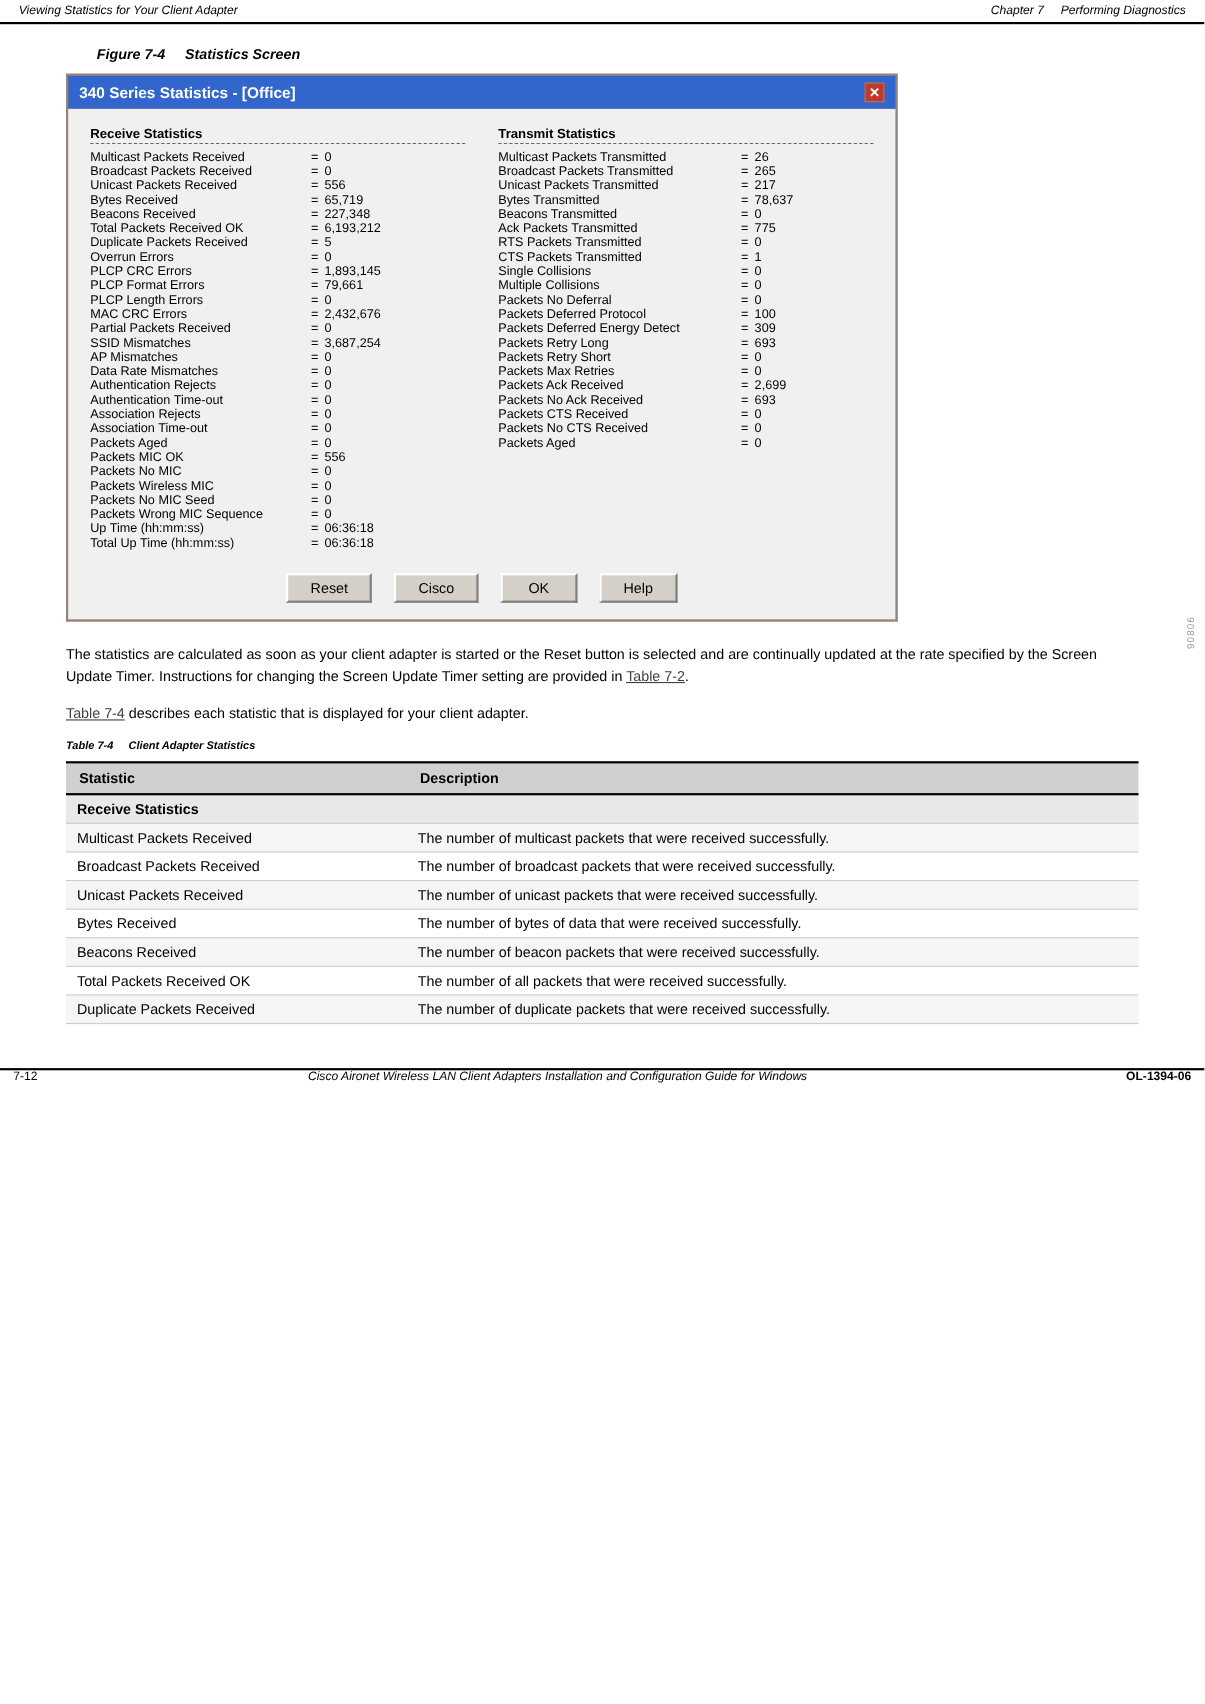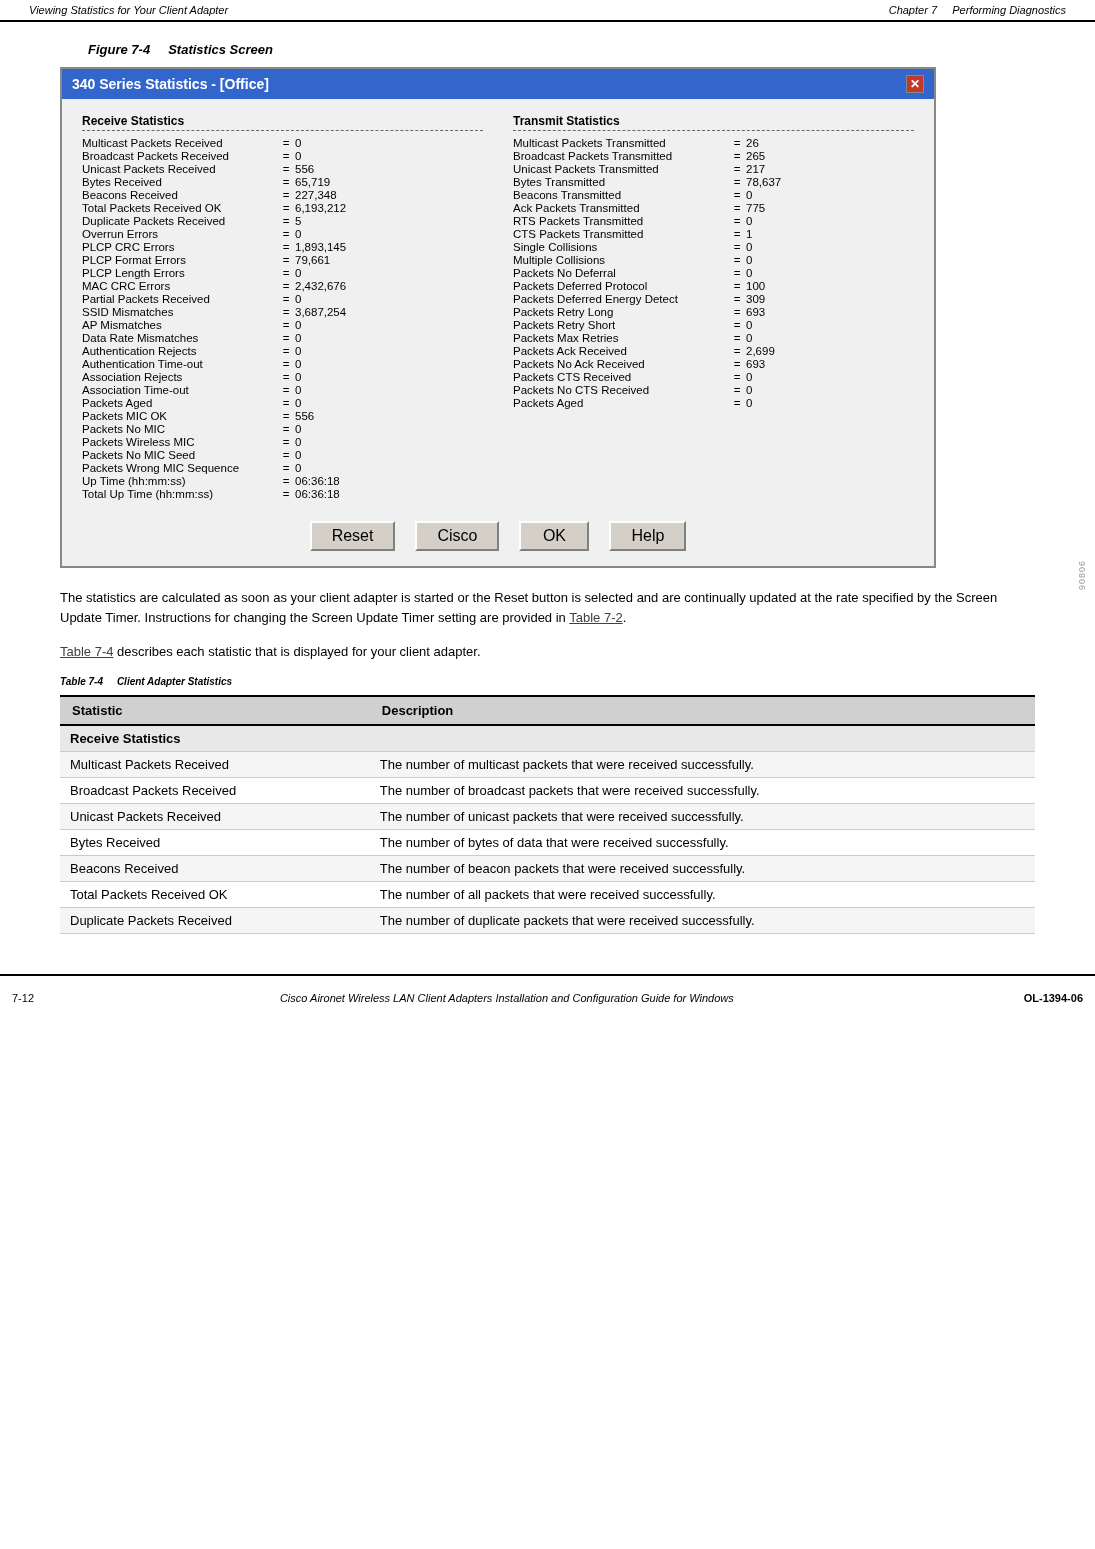--- a/index.html
+++ b/index.html
@@ -11,21 +11,21 @@
       width: 1095px;
       min-height: 1549px;
     }
 
     
     .page-header {
       display: flex;
       justify-content: space-between;
       align-items: center;
       border-bottom: 2px solid #000;
-      padding: 4px 29px;
+      padding: 4px 17px;
       font-size: 11px;
     }
     .page-header .left { font-style: italic; }
     .page-header .right { font-style: italic; }
 
     
     .page-content {
       padding: 20px 60px;
     }
 
@@ -35,21 +35,21 @@
       font-style: italic;
       margin-bottom: 10px;
       font-size: 13px;
       margin-left: 28px;
     }
 
     
     .stats-window {
       border: 2px solid #888;
       background: #f97316;
-      width: 876px;
+      width: 756px;
       margin-bottom: 20px;
     }
     .stats-titlebar {
       background: #3366cc;
       color: #fff;
       font-weight: bold;
       font-size: 14px;
       padding: 6px 10px;
       display: flex;
       justify-content: space-between;
@@ -126,21 +126,21 @@
       justify-content: center;
       gap: 20px;
       margin-top: 12px;
       padding-top: 8px;
     }
     .stats-btn {
       background: #d4d0c8;
       border: 2px solid;
       border-color: #fff #808080 #808080 #fff;
       padding: 4px 20px;
-      font-size: 16px;
+      font-size: 13px;
       cursor: pointer;
       min-width: 70px;
     }
 
     
     .body-text {
       font-size: 13px;
       line-height: 1.55;
       margin-bottom: 14px;
       color: #000;
@@ -190,21 +190,21 @@
       background: #e8e8e8 !important;
       padding: 4px 10px;
     }
 
     
     .page-footer {
       border-top: 2px solid #000;
       display: flex;
       justify-content: space-between;
       align-items: center;
-      padding: 16px 12px;
+      padding: 0 12px;
       font-size: 11px;
       margin-top: 20px;
     }
     .page-footer .center {
       text-align: center;
       font-style: italic;
     }
     .page-footer .right-num {
       font-weight: bold;
       margin-left: 44px;

